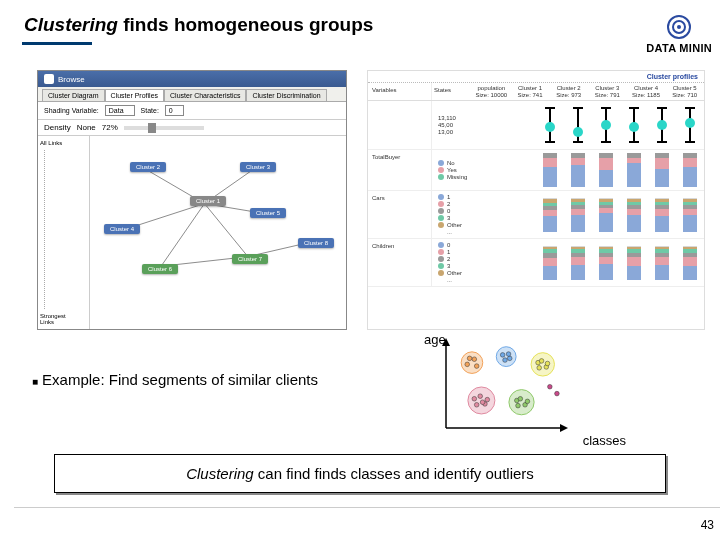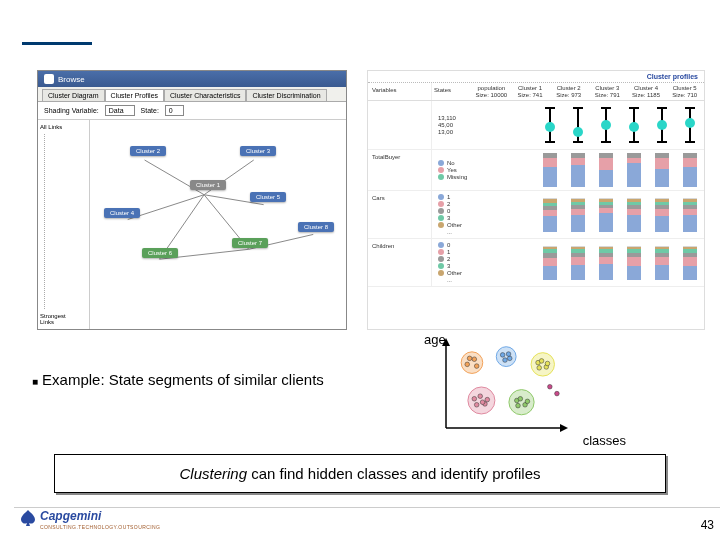--- a/index.html
+++ b/index.html
@@ -75,40 +75,61 @@
   .footer-logo .sub { font-size: 5px; color: #a05a2a; letter-spacing: .4px; display: block; }
   .page-no { position: absolute; bottom: 8px; right: 6px; font-size: 12px; color: #000; }
   .hr-bottom { position: absolute; bottom: 32px; left: 14px; right: 0; height: 1px; background: #ccc; }
 </style>
 </head>
 <body>
 
 <div class="slide">
 
   <div class="title-row">
+    <div class="title">
+      <span>Clustering</span><span class="plain"> finds homogeneous groups</span>
+    </div>
+    <div class="brand-box">
+      <div class="brand-circle">
+        <svg viewBox="0 0 26 26">
+            <circle cx="13" cy="13" r="11" fill="none" stroke="#2a4aa0" stroke-width="2"></circle>
+            <circle cx="13" cy="13" r="6" fill="none" stroke="#2a4aa0" stroke-width="2"></circle>
+            <circle cx="13" cy="13" r="2" fill="#2a4aa0"></circle>
+          </svg>
+      </div>
+      <div class="brand-label">DATA MININ</div>
+    </div>
   </div>
   <div class="title-underline"></div>
 
   <div class="screenshot">
     <div class="panel-left">
       <div class="panel-titlebar">
         <span class="win-icon"></span>
         <span>Browse</span>
       </div>
       <div class="panel-tabs">
         <div class="tab">Cluster Diagram</div>
         <div class="tab active">Cluster Profiles</div>
         <div class="tab">Cluster Characteristics</div>
         <div class="tab">Cluster Discrimination</div>
       </div>
       <div class="panel-controls">
         <label>Shading Variable:</label>
         <span class="sel">Data</span>
         <label>State:</label>
         <span class="sel">0</span>
+      </div>
+      <div class="panel-slider-row">
+        <label>Density</label>
+        <span class="sel">None</span>
+        <span class="sel accent">72%</span>
+        <div class="panel-slider">
+            <div class="thumb"></div>
+          </div>
       </div>
       <div class="panel-body">
         <div class="side-col">
           <div>All Links</div>
           <div style="flex:1; border-left:1px dotted #aaa; margin:4px 0 4px 4px;"></div>
           <div style="white-space:pre-line;">Strongest
 Links</div>
         </div>
         <div class="diagram">
           <svg viewBox="0 0 258 200">
@@ -449,21 +470,21 @@
                   <div class="seg" style="bottom: 97%; height: 3%; background: rgb(216, 216, 216);"></div>
                 </div>
               </div>
             </div>
           </div>
         </div>
     </div>
   </div>
 
   <div class="bullet-row">
-    <span class="sq">■</span><span>Example: State segments of similar clients</span>
+    <span class="sq">■</span><span>Example: Find segments of similar clients</span>
   </div>
 
   <div class="mini-chart">
     <div class="ylbl">age</div>
     <div class="xlbl">classes</div>
     <svg viewBox="0 0 140 106" id="scatter-svg">
         <line x1="16" y1="8" x2="16" y2="92" stroke="#000" stroke-width="1.5"></line>
         <polygon points="16,2 12,10 20,10" fill="#000"></polygon>
         <line x1="16" y1="92" x2="136" y2="92" stroke="#000" stroke-width="1.5"></line>
         <polygon points="138,92 130,88 130,96" fill="#000"></polygon>
@@ -495,27 +516,18 @@
         <circle cx="95.06" cy="68.78" r="2.3" fill="#8fc96a" stroke="#333" stroke-width="0.5"></circle>
         <circle cx="90.34" cy="62.760000000000005" r="2.3" fill="#8fc96a" stroke="#333" stroke-width="0.5"></circle>
         <circle cx="97.42" cy="65.34" r="2.3" fill="#8fc96a" stroke="#333" stroke-width="0.5"></circle>
         <circle cx="87.98" cy="69.64" r="2.3" fill="#8fc96a" stroke="#333" stroke-width="0.5"></circle>
         <circle cx="119.84000000000002" cy="50.72" r="2.3" fill="#c94a8a" stroke="#333" stroke-width="0.5"></circle>
         <circle cx="126.92" cy="57.6" r="2.3" fill="#c94a8a" stroke="#333" stroke-width="0.5"></circle>
       </svg>
   </div>
 
   <div class="callout">
-    <span class="it">Clustering</span><span> can find hidden classes and identify profiles</span>
+    <span class="it">Clustering</span><span> can find finds classes and identify outliers</span>
   </div>
 
   <div class="hr-bottom"></div>
-  <div class="footer-logo">
-    <svg class="spade" viewBox="0 0 20 20">
-        <path d="M10 2 C6 6 3 8 3 12 a4 4 0 0 0 6 3 l-1 3 h4 l-1-3 a4 4 0 0 0 6-3 c0-4-3-6-7-10z" fill="#2a4aa0"></path>
-      </svg>
-    <div>
-      <span class="txt">Capgemini</span>
-      <span class="sub">CONSULTING.TECHNOLOGY.OUTSOURCING</span>
-    </div>
-  </div>
   <div class="page-no">43</div>
 </div>
 
 </body></html>

